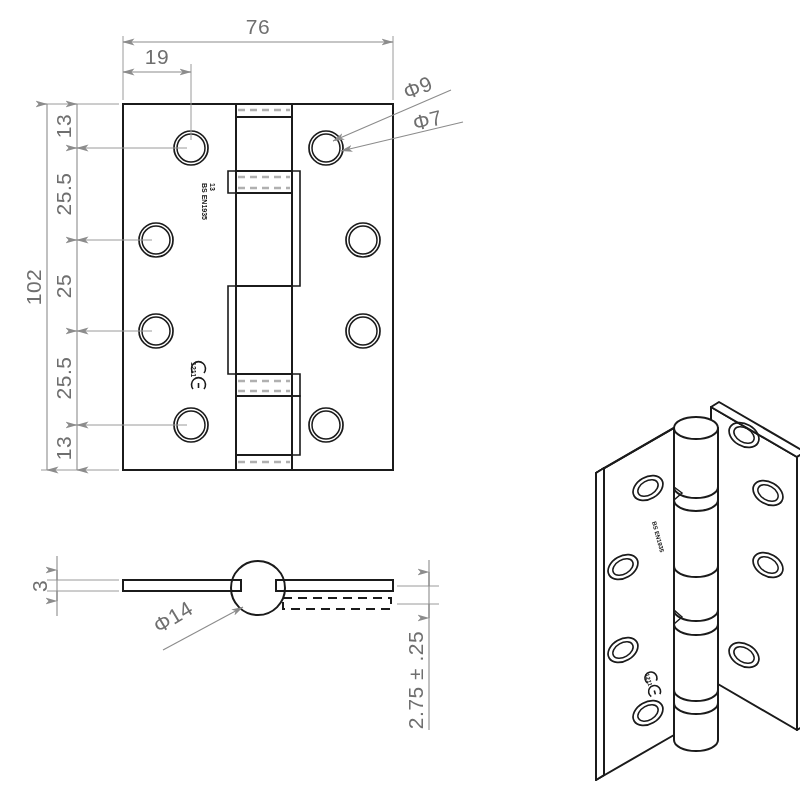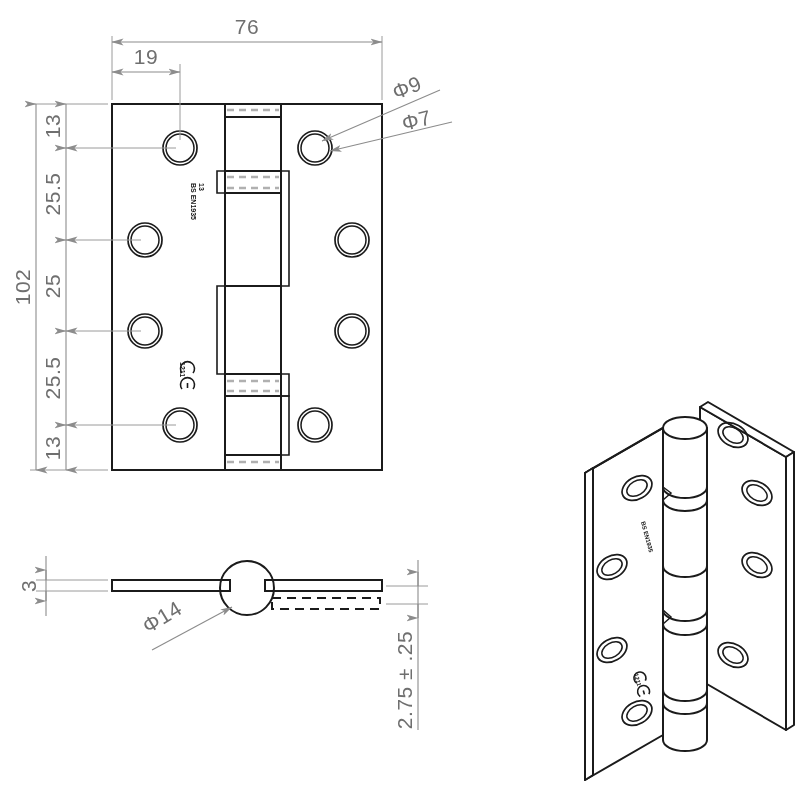--- a/index.html
+++ b/index.html
@@ -10,20 +10,21 @@
   body {
     width: 800px;
     height: 800px;
     font-family: "Liberation Sans", sans-serif;
     overflow: hidden;
   }
   #drawing-root {
     position: relative;
     width: 779px;
     height: 800px;
+    margin-left: 11px;
   }
   svg#cad {
     display: block;
     width: 800px;
     height: 800px;
   }
   .obj      { fill: none; stroke: #1b1b1b; stroke-width: 2; stroke-linecap: butt; stroke-linejoin: miter; }
   .obj-thin { fill: none; stroke: #1b1b1b; stroke-width: 1.6; }
   .hole     { fill: none; stroke: #1b1b1b; stroke-width: 1.7; }
   .hole-in  { fill: none; stroke: #1b1b1b; stroke-width: 1.5; }

